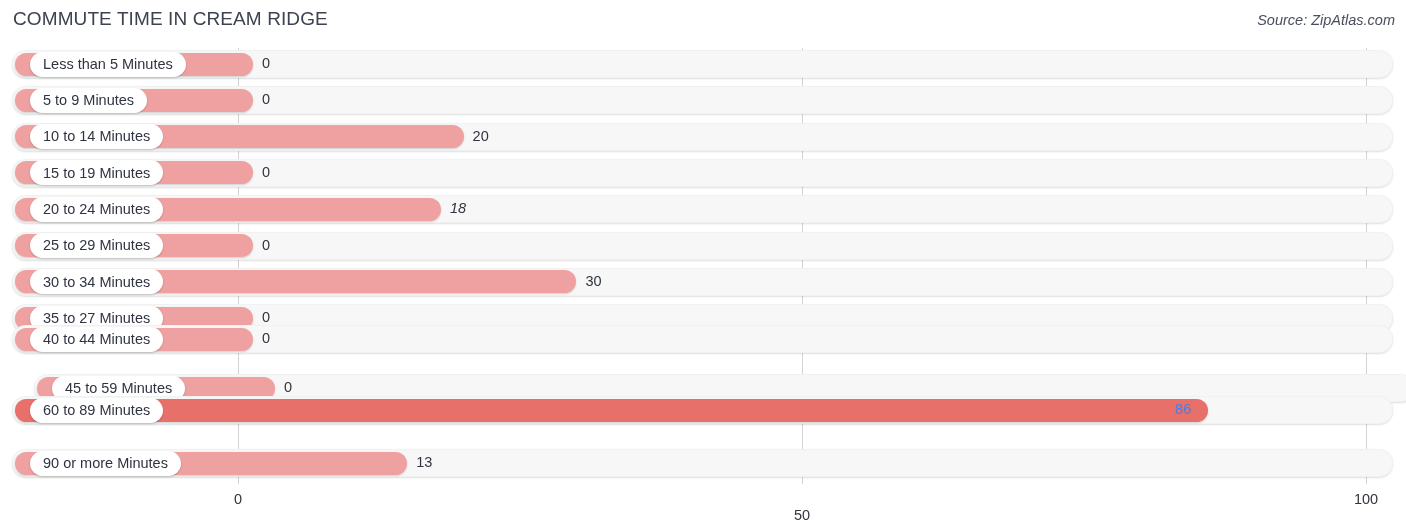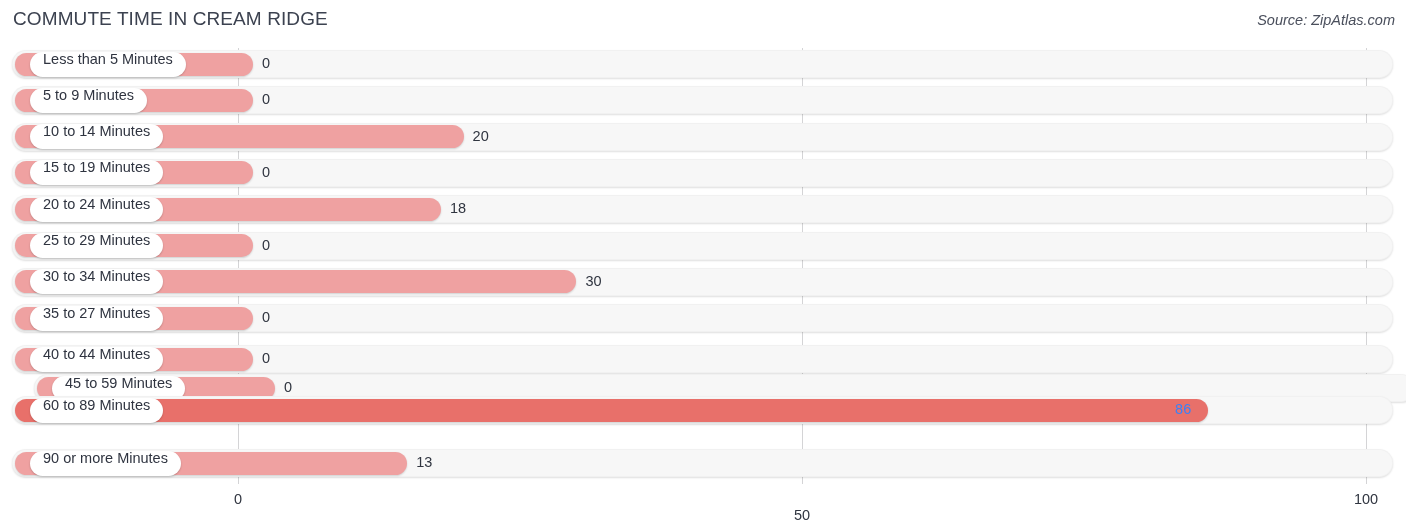--- a/index.html
+++ b/index.html
@@ -111,21 +111,21 @@
   
   .label-pill {
     position: absolute;
     left: 30px;
     top: 5.5px;
     height: 25px;
     background: #ffffff;
     border-radius: 13px;
     padding: 0 13px 0 13px;
     display: flex;
-    align-items: flex-start;
+    align-items: center;
     box-shadow: 0 1px 2px rgba(0,0,0,0.20);
     white-space: nowrap;
   }
   .label-pill .label-text {
     font-size: 14.5px;
     color: #2f3440;
     line-height: 1;
   }
 
   
@@ -211,21 +211,21 @@
           <span class="label-text">15 to 19 Minutes</span>
         </div>
         <div class="value-out" style="left: 262px;">0</div>
       </div>
       <div class="row" style="top: 145.2px;">
         <div class="track"></div>
         <div class="bar" style="width: 426.04px;"></div>
         <div class="label-pill">
           <span class="label-text">20 to 24 Minutes</span>
         </div>
-        <div class="value-out" style="left: 450.04px;">18</div>
+        <div class="value-out" style="left: 450.04px; font-style: italic;">18</div>
       </div>
       <div class="row" style="top: 181.5px;">
         <div class="track"></div>
         <div class="bar" style="width: 238px;"></div>
         <div class="label-pill">
           <span class="label-text">25 to 29 Minutes</span>
         </div>
         <div class="value-out" style="left: 262px;">0</div>
       </div>
       <div class="row" style="top: 217.8px;">
@@ -237,21 +237,21 @@
         <div class="value-out" style="left: 585.4px;">30</div>
       </div>
       <div class="row" style="top: 254.1px;">
         <div class="track"></div>
         <div class="bar" style="width: 238px;"></div>
         <div class="label-pill">
           <span class="label-text">35 to 27 Minutes</span>
         </div>
         <div class="value-out" style="left: 262px;">0</div>
       </div>
-      <div class="row" style="top: 295px;">
+      <div class="row" style="top: 275px;">
         <div class="track"></div>
         <div class="bar" style="width: 238px;"></div>
         <div class="label-pill">
           <span class="label-text">40 to 44 Minutes</span>
         </div>
         <div class="value-out" style="left: 262px;">0</div>
       </div>
       <div class="row" style="top: 324px; margin-left: 22px;">
         <div class="track"></div>
         <div class="bar" style="width: 238px;"></div>

